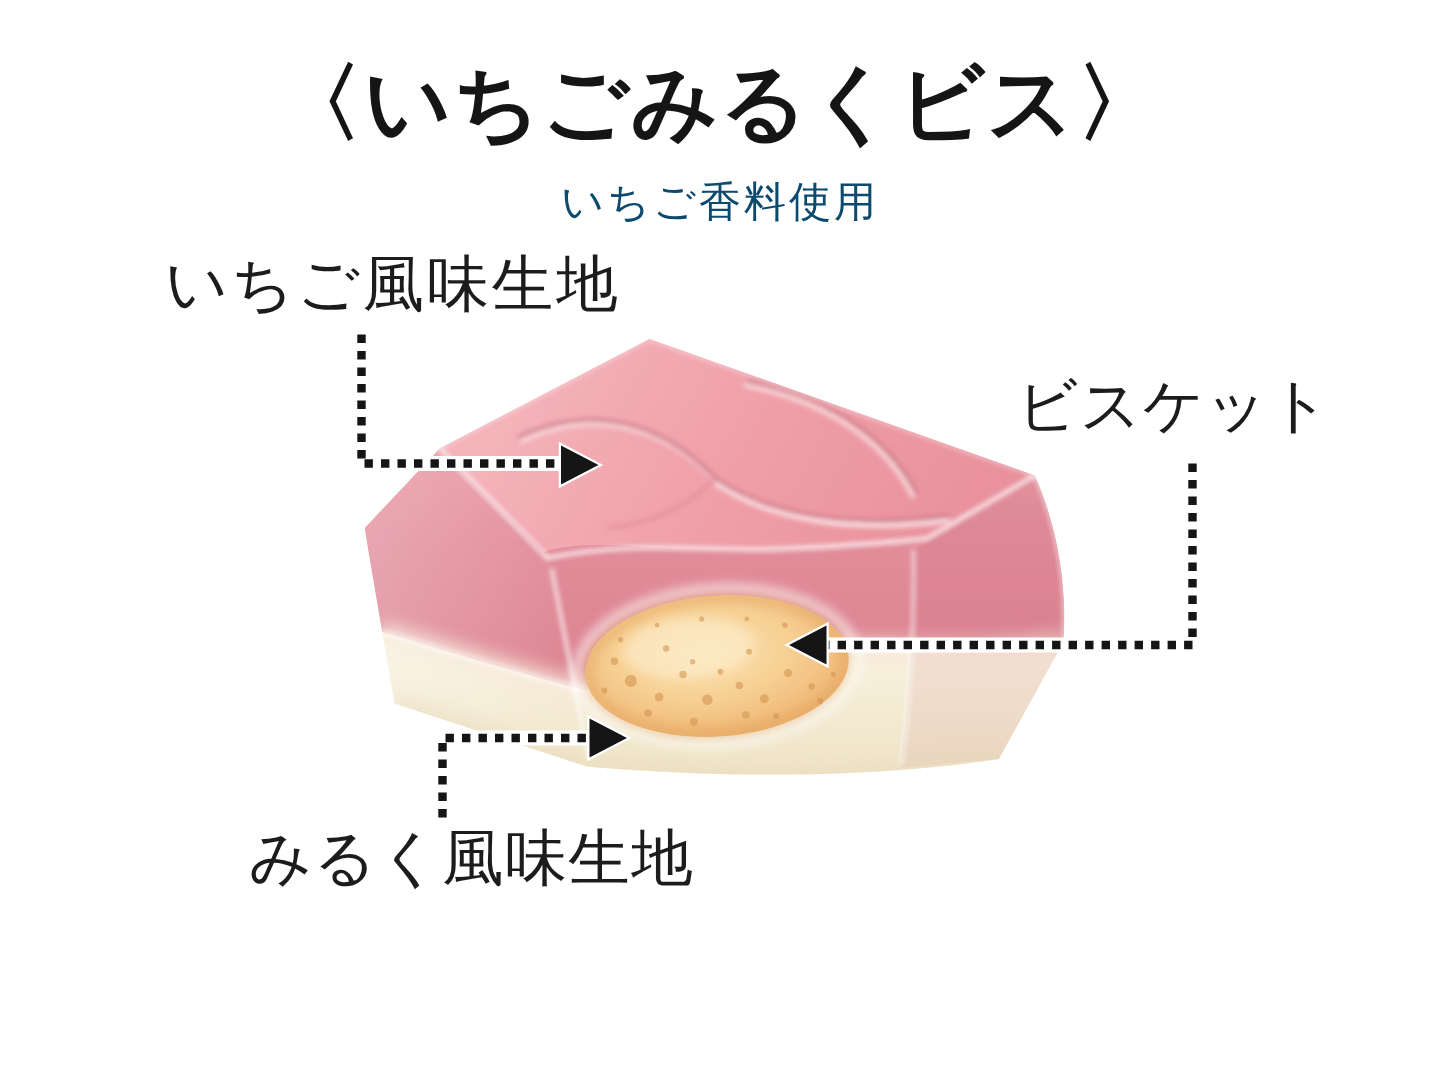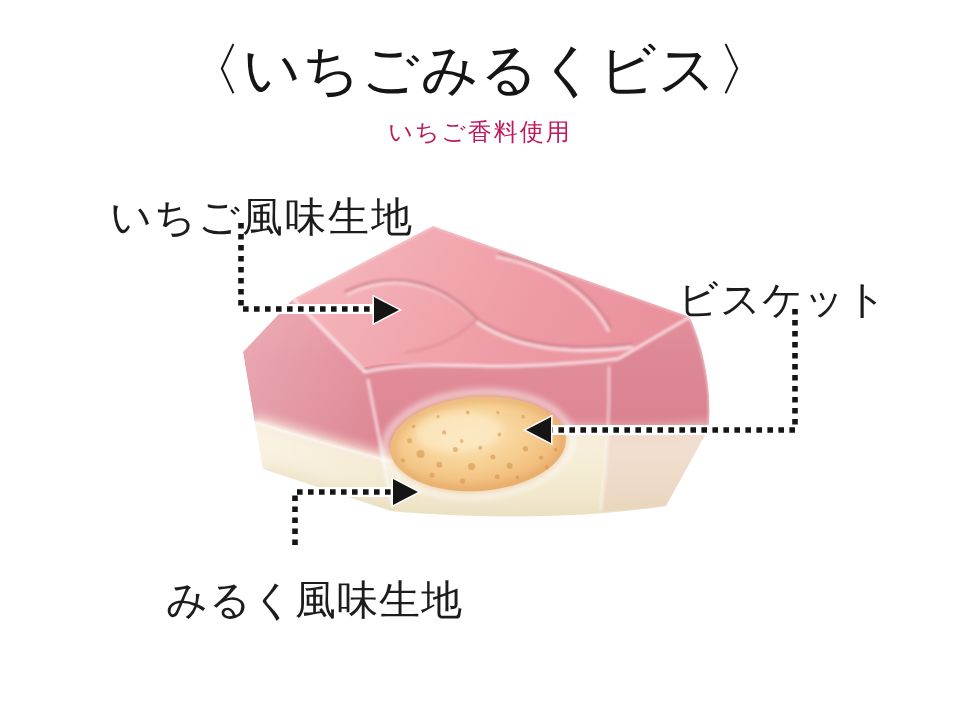--- a/index.html
+++ b/index.html
@@ -2,30 +2,30 @@
 <html><head>
 <meta charset="utf-8">
 <style>
   html,body{margin:0;padding:0;background:#ffffff;}
   .stage{
     position:relative;width:960px;height:720px;background:#ffffff;overflow:hidden;
     font-family:"Liberation Sans","DejaVu Sans",sans-serif;color:#111;
   }
   .title{
     position:absolute;top:38px;left:0;width:100%;text-align:center;
-    font-size:57px;line-height:1.1;font-weight:400;letter-spacing:1px;color:#151515;
+    font-size:57px;line-height:1.1;font-weight:700;letter-spacing:1px;color:#151515;
     white-space:nowrap;
   }
   .subtitle{
     position:absolute;top:116px;left:0;width:100%;text-align:center;
-    font-size:24px;font-weight:400;letter-spacing:2px;color:#be185d;white-space:nowrap;
+    font-size:28px;font-weight:400;letter-spacing:2px;color:#0c4a6e;white-space:nowrap;
   }
   .callout{
     position:absolute;font-size:41px;font-weight:400;color:#1c1c1c;
-    white-space:nowrap;line-height:1.05;margin-top:28px;
+    white-space:nowrap;line-height:1.05;
   }
   .callout-strawberry{left:110px;top:168px;letter-spacing:2px;}
   .callout-biscuit{left:678px;top:250px;letter-spacing:1px;font-size:40px;}
   .callout-milk{left:166px;top:551px;letter-spacing:1px;}
   svg.overlay{position:absolute;left:0;top:0;width:960px;height:720px;}
 </style>
 </head>
 <body>
 
 <div class="stage">

